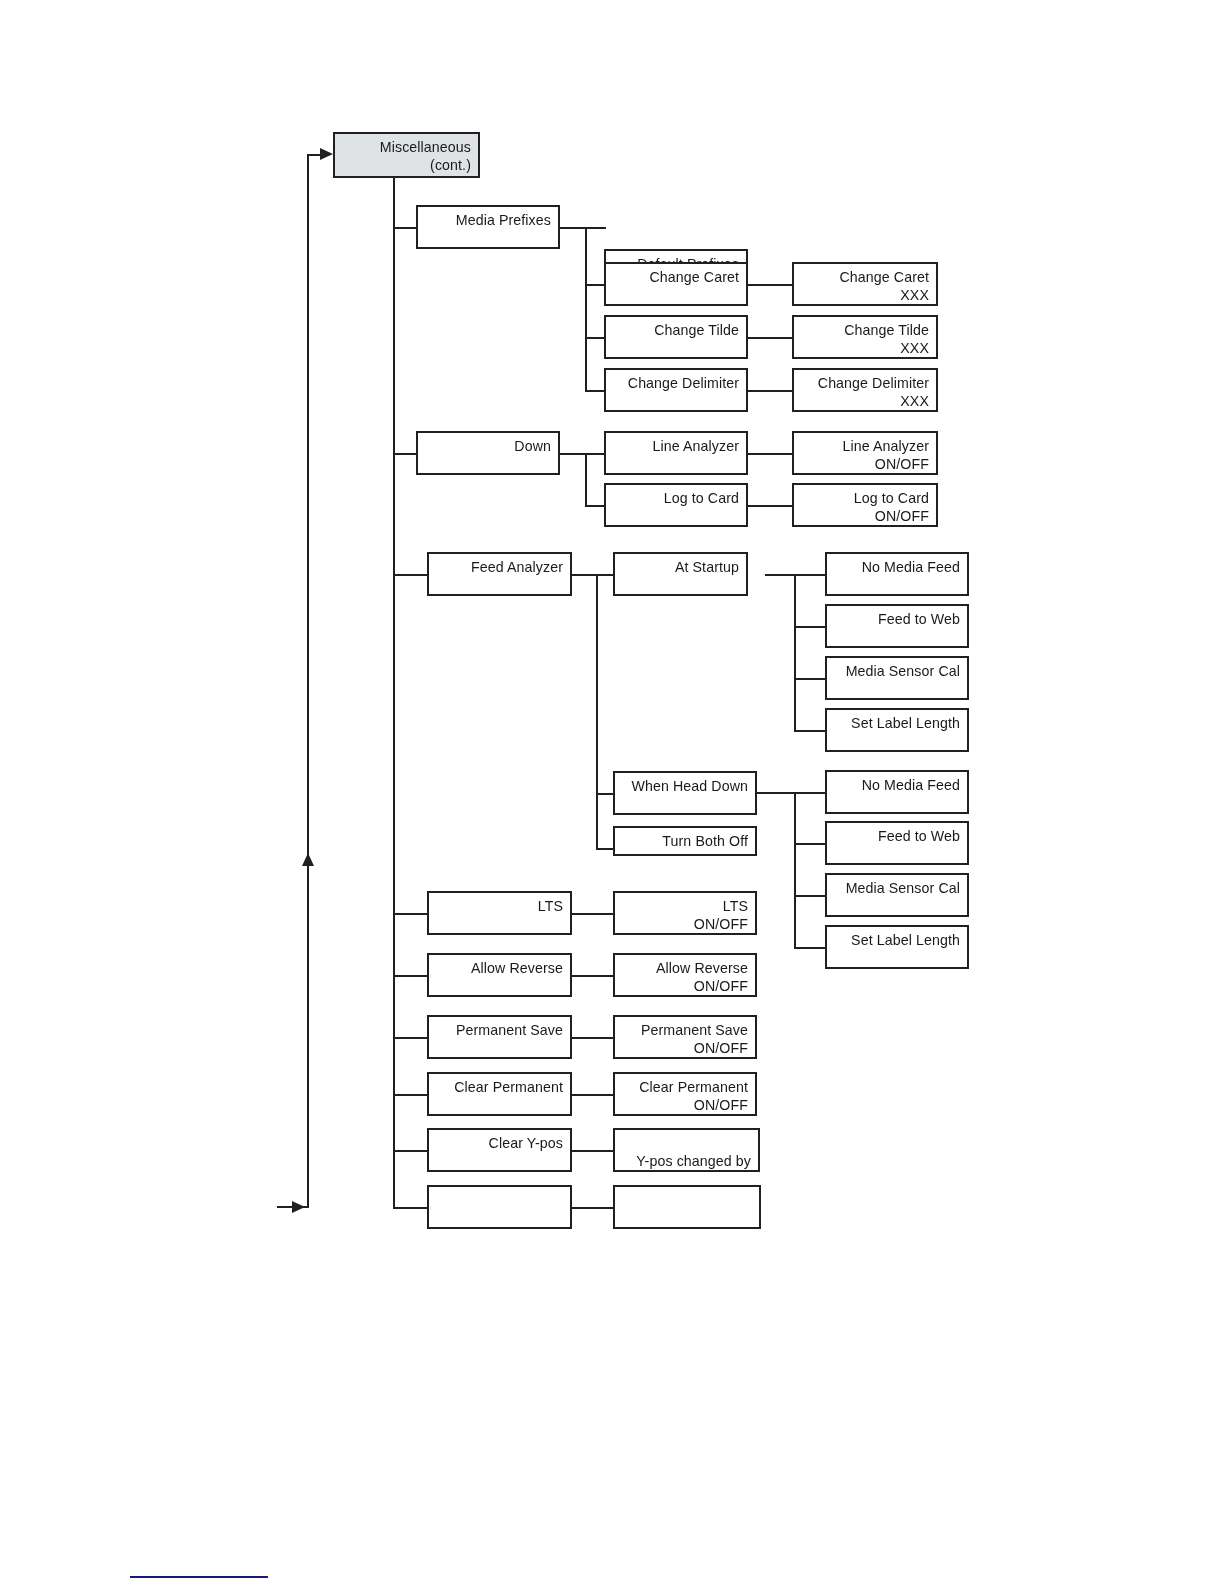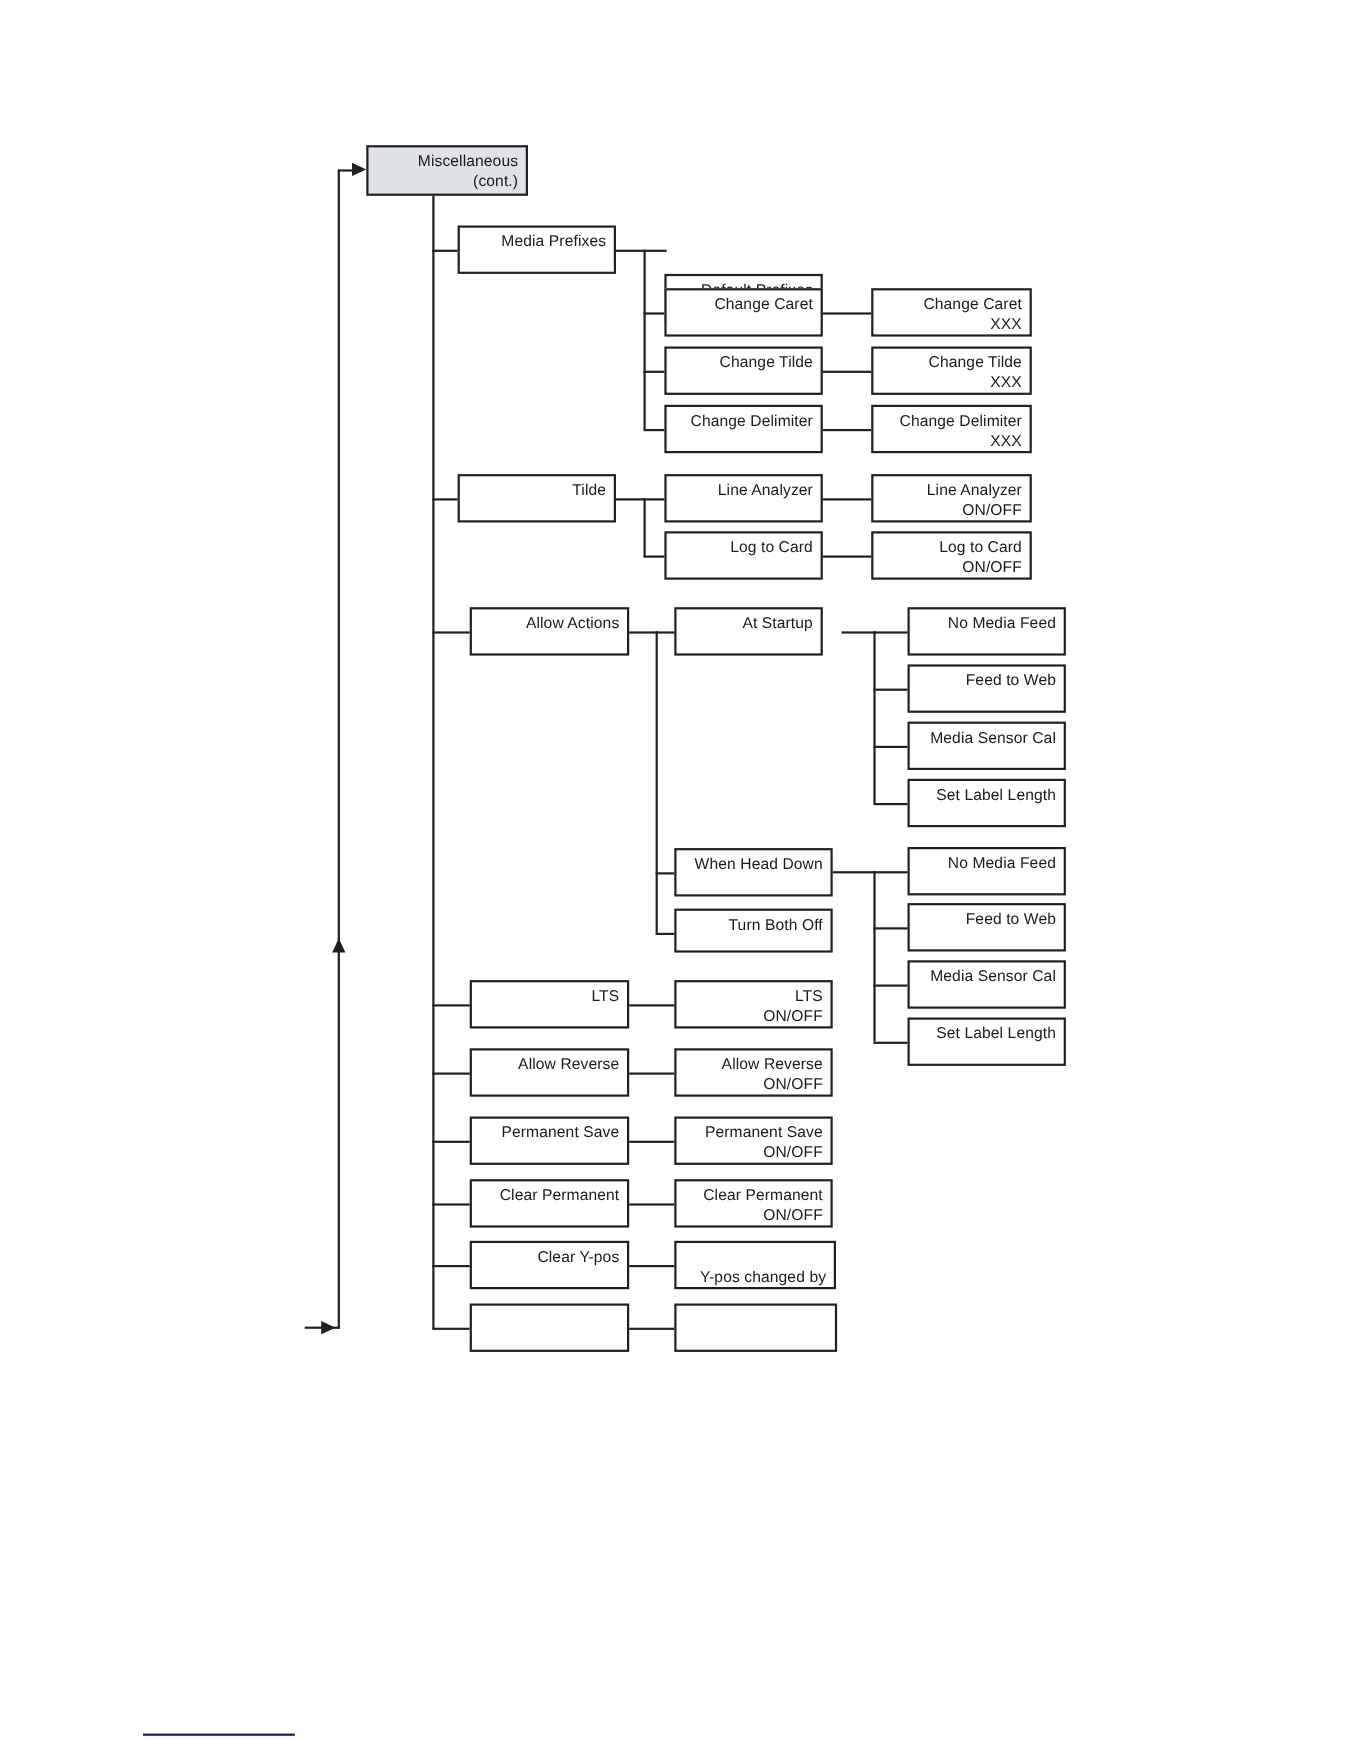--- a/index.html
+++ b/index.html
@@ -126,39 +126,39 @@
     <div class="node" style="left:792px; top:315px; width:146px; height:44px;">Change Tilde
 XXX</div>
 
     <div class="connector h" style="left:585px; top:390px; width:21px;"></div>
     <div class="node" style="left:604px; top:368px; width:144px; height:44px;">Change Delimiter</div>
     <div class="connector h" style="left:748px; top:390px; width:46px;"></div>
     <div class="node" style="left:792px; top:368px; width:146px; height:44px;">Change Delimiter
 XXX</div>
 
     <div class="connector h" style="left:393px; top:453px; width:24px;"></div>
-    <div class="node" style="left:416px; top:431px; width:144px; height:44px;">Tilde</div>
+    <div class="node" style="left:416px; top:431px; width:144px; height:44px;">Down</div>
 
     <div class="connector h" style="left:560px; top:453px; width:26px;"></div>
     <div class="spine" style="left:585px; top:453px; height:53px;"></div>
 
     <div class="connector h" style="left:585px; top:453px; width:21px;"></div>
     <div class="node" style="left:604px; top:431px; width:144px; height:44px;">Line Analyzer</div>
     <div class="connector h" style="left:748px; top:453px; width:46px;"></div>
     <div class="node" style="left:792px; top:431px; width:146px; height:44px;">Line Analyzer
 ON/OFF</div>
 
     <div class="connector h" style="left:585px; top:505px; width:21px;"></div>
     <div class="node" style="left:604px; top:483px; width:144px; height:44px;">Log to Card</div>
     <div class="connector h" style="left:748px; top:505px; width:46px;"></div>
     <div class="node" style="left:792px; top:483px; width:146px; height:44px;">Log to Card
 ON/OFF</div>
 
     <div class="connector h" style="left:393px; top:574px; width:35px;"></div>
-    <div class="node" style="left:427px; top:552px; width:145px; height:44px;">Allow Actions</div>
+    <div class="node" style="left:427px; top:552px; width:145px; height:44px;">Feed Analyzer</div>
 
     <div class="connector h" style="left:572px; top:574px; width:26px;"></div>
     <div class="spine" style="left:596px; top:574px; height:274px;"></div>
 
     <div class="connector h" style="left:596px; top:574px; width:20px;"></div>
     <div class="node" style="left:613px; top:552px; width:135px; height:44px;">At Startup</div>
 
     <div class="connector h" style="left:765px; top:574px; width:31px;"></div>
     <div class="spine" style="left:794px; top:574px; height:156px;"></div>
 
@@ -171,21 +171,21 @@
     <div class="connector h" style="left:794px; top:678px; width:33px;"></div>
     <div class="node" style="left:825px; top:656px; width:144px; height:44px;">Media Sensor Cal</div>
 
     <div class="connector h" style="left:794px; top:730px; width:33px;"></div>
     <div class="node" style="left:825px; top:708px; width:144px; height:44px;">Set Label Length</div>
 
     <div class="connector h" style="left:596px; top:793px; width:20px;"></div>
     <div class="node" style="left:613px; top:771px; width:144px; height:44px;">When Head Down</div>
 
     <div class="connector h" style="left:596px; top:848px; width:20px;"></div>
-    <div class="node" style="left:613px; top:826px; width:144px; height:40px;">Turn Both Off</div>
+    <div class="node" style="left:613px; top:826px; width:144px; height:30px;">Turn Both Off</div>
 
     <div class="connector h" style="left:757px; top:792px; width:39px;"></div>
     <div class="spine" style="left:794px; top:792px; height:155px;"></div>
 
     <div class="connector h" style="left:794px; top:792px; width:33px;"></div>
     <div class="node" style="left:825px; top:770px; width:144px; height:44px;">No Media Feed</div>
 
     <div class="connector h" style="left:794px; top:843px; width:33px;"></div>
     <div class="node" style="left:825px; top:821px; width:144px; height:44px;">Feed to Web</div>
 

